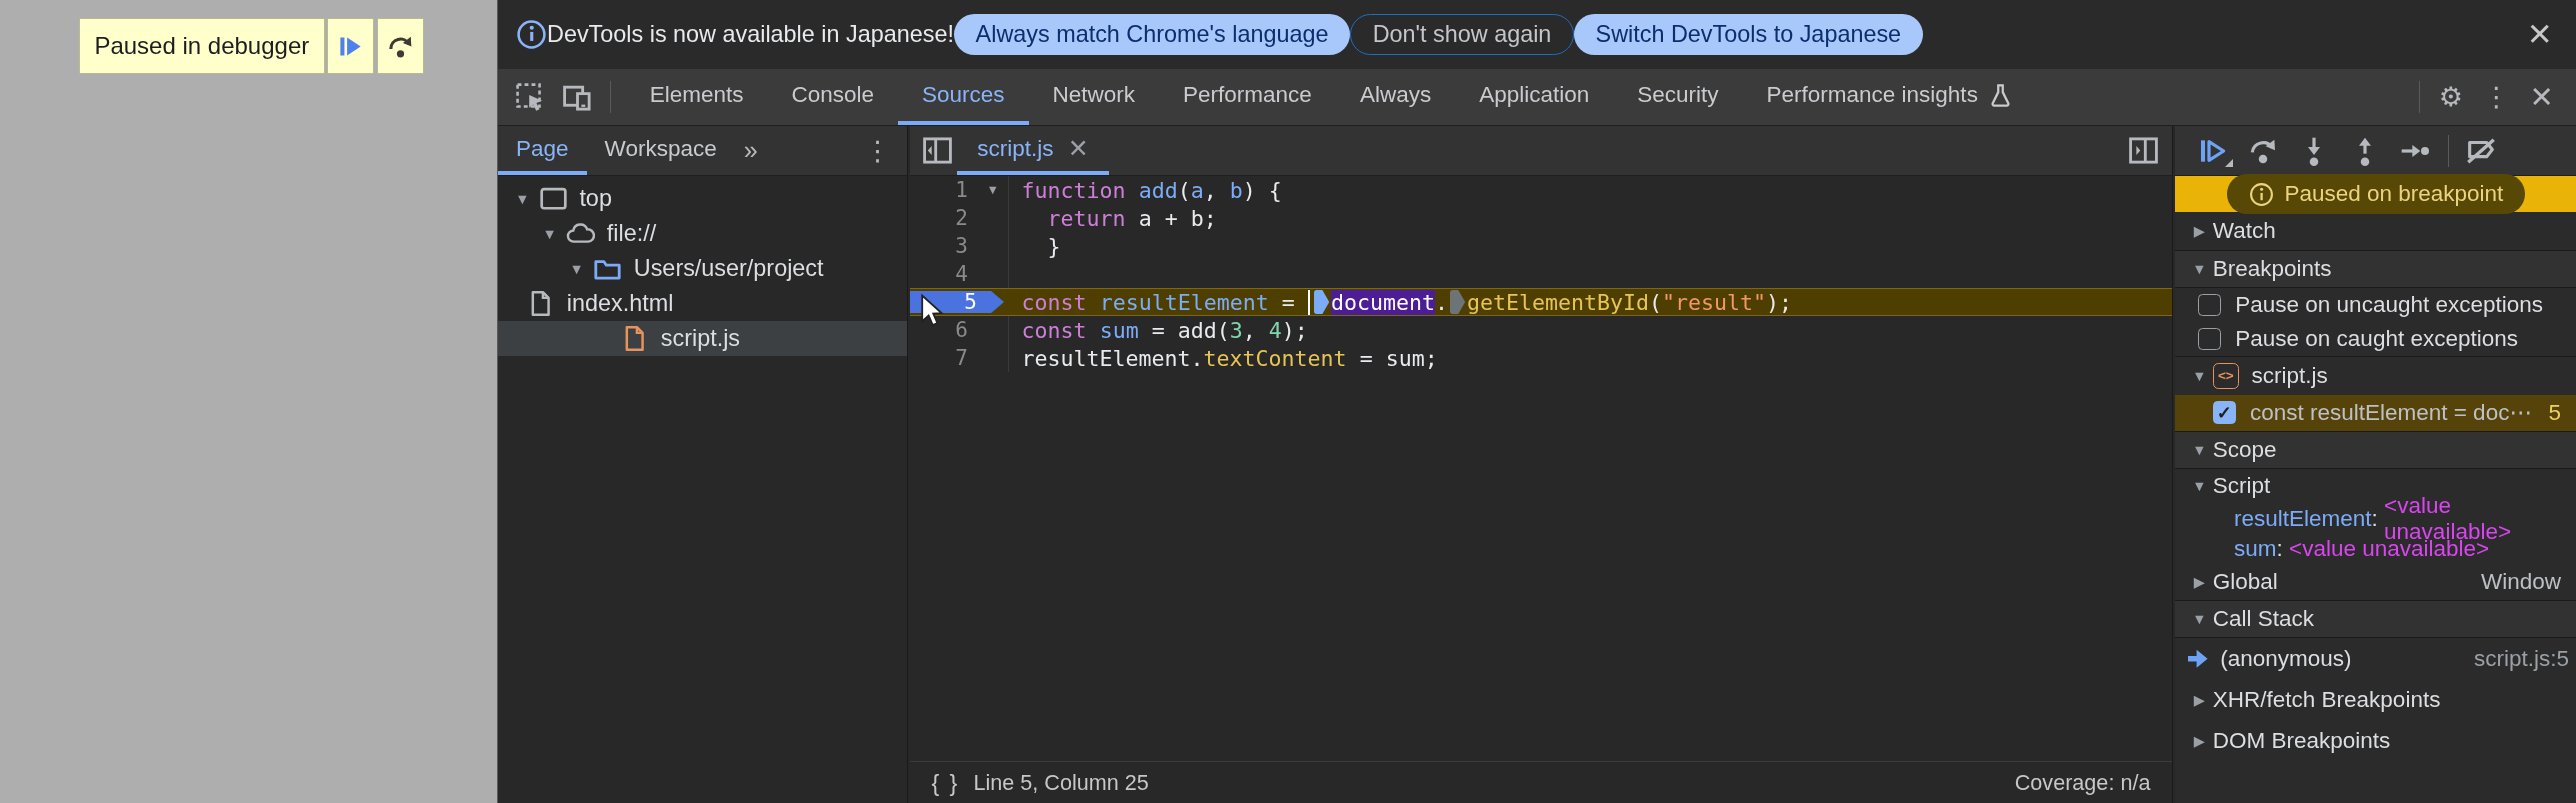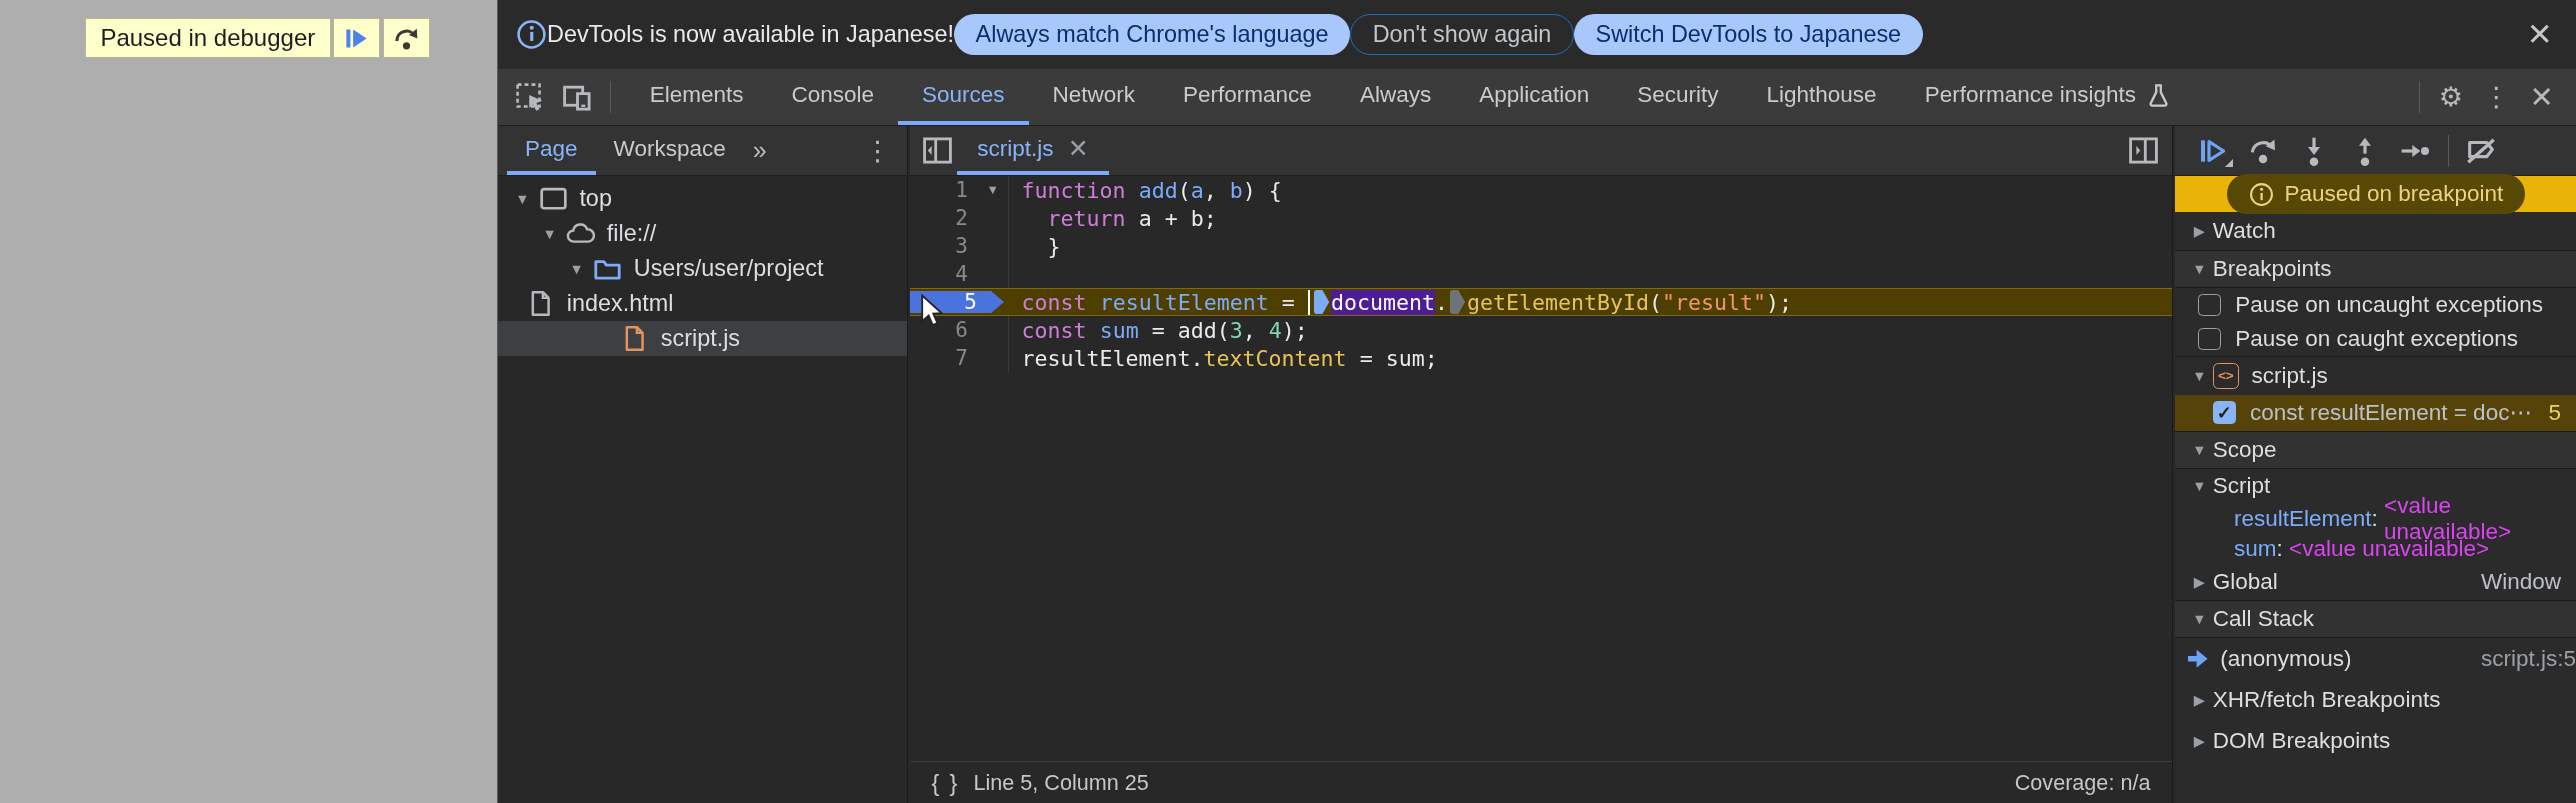--- a/index.html
+++ b/index.html
@@ -1,21 +1,21 @@
 <!DOCTYPE html>
 <html style="font-size:14.4px"><head>
 <meta charset="utf-8">
 <style>
   * { box-sizing: border-box; margin: 0; padding: 0; }
   html,body { width:2576px; height:804px; overflow:hidden; }
   body { font-family:"Liberation Sans", sans-serif; background:#aeaeae; }
   #stage { position:relative; width:2576px; height:804px; background:#aeaeae; }
 
   
-  .paused-banner { position:absolute; left:85px; top:18px; height:40px; display:flex; gap:2.7px; }
+  .paused-banner { position:absolute; left:79px; top:18px; height:56px; display:flex; gap:2.7px; }
   .paused-banner .seg { background:#ffffcc; border:0.9px solid #b9b98f; display:flex; align-items:center; justify-content:center; }
   .paused-banner .seg.text { padding:0 14.4px; font-size:24px; color:#1d1d1f; }
   .paused-banner .seg.btn { width:47px; cursor:pointer; }
 
   
   #devtools { position:absolute; left:497px; top:0; width:2079px; height:804px; background:#282828; border-left:1.8px solid #5a5a5a; }
 
   
   .infobar { position:absolute; left:0; top:0; width:100%; height:69px; background:#2a2a2a; display:flex; align-items:center; padding:0 23.4px 0 18px; gap:0; }
   .infobar .msg { color:#e8eaed; font-size:23.4px; }
@@ -88,21 +88,21 @@
   .srow .arr { width:27px; flex:0 0 27px; text-align:center; font-size:14.4px; color:#9aa0a6; }
   .srow.header { background:#323232; }
   .sep { height:0.9px; background:#1a1a1a; }
   .paused-row { height:50px; background:#eab308; display:flex; align-items:center; justify-content:center; }
   .paused-pill { background:#584805; color:#ecd47e; border-radius:23.4px; height:40px; display:flex; align-items:center; gap:10.8px; padding:0 21.6px; font-size:22.5px; }
   .cbx { width:22.5px; height:22.5px; border:1.8px solid #9aa0a6; border-radius:4.5px; margin-right:14.4px; flex:0 0 22.5px; cursor:pointer; }
   .cbx.checked { background:#8ab4f8; border-color:#8ab4f8; display:flex; align-items:center; justify-content:center; color:#202124; font-size:18px; font-weight:bold; }
   .srow.bp-item { background:#55430a; color:#bdc1c6; padding-left:38px; }
   .srow.bp-item .lnum { margin-left:auto; color:#ebd25f; padding-right:16px; font-size:22.5px; }
   .srow .rlabel { margin-left:auto; padding-right:16px; color:#bdc1c6; }
-  .srow .rloc { margin-left:auto; padding-right:1px; color:#9aa0a6; }
+  .srow .rloc { margin-left:auto; padding-right:8px; color:#9aa0a6; }
   .srow.kv { padding-left:59px; font-size:22.5px; }
   .kv .k { color:#7cacf8; } .kv .c { color:#dcdee1; } .kv .v { color:#d946ef; }
   .script-ico { width:26px; height:26px; border:1.8px solid #e8935c; border-radius:5.4px; color:#e8935c; font-size:13.5px; font-weight:bold; display:flex; align-items:center; justify-content:center; margin-right:12.6px; letter-spacing:0; }
   .frame-arrow { width:20px; height:18px; background:#6da2f5; clip-path:polygon(0 35%,45% 35%,45% 0,100% 50%,45% 100%,45% 65%,0 65%); margin:0 12.6px 0 1.8px; }
   svg { display:block; }
 </style>
 </head>
 <body>
 
 <div id="stage">
@@ -176,23 +176,20 @@
           <div class="tab">
             <span>Always</span>
           </div>
           <div class="tab">
             <span>Application</span>
           </div>
           <div class="tab">
             <span>Security</span>
           </div>
           <div class="tab">
-            <span>Lighthouse</span>
-          </div>
-          <div class="tab">
             <span>Performance insights</span>
             <span>
               <svg width="27" height="27" viewBox="0 0 24 24">
                 <path d="M9 3 h6 M10 3 v6 L5 19 a1.5 1.5 0 0 0 1.4 2 h11.2 a1.5 1.5 0 0 0 1.4-2 L14 9 V3" fill="none" stroke="currentColor" stroke-width="2"></path>
               </svg>
             </span>
           </div>
         </div>
       <div class="right">
         <div class="vdiv"></div>
@@ -203,21 +200,21 @@
             <span class="uni">⋮</span>
           </div>
         <div class="tbtn">
             <span class="uni" style="font-size:29px;">✕</span>
           </div>
       </div>
     </div>
 
     <div id="navigator" class="col">
       <div class="strip">
-        <div id="nav-tabs" style="display:flex;margin-left:9px;">
+        <div id="nav-tabs" style="display:flex;">
             <div class="mini-tab active">Page</div>
             <div class="mini-tab">Workspace</div>
           </div>
         <div class="chev">»</div>
         <div class="flex"></div>
         <div class="dots">⋮</div>
       </div>
       <div class="tree" id="file-tree">
           <div class="trow" style="padding-left: 12.6px;">
             <span class="arrow">▼</span>

